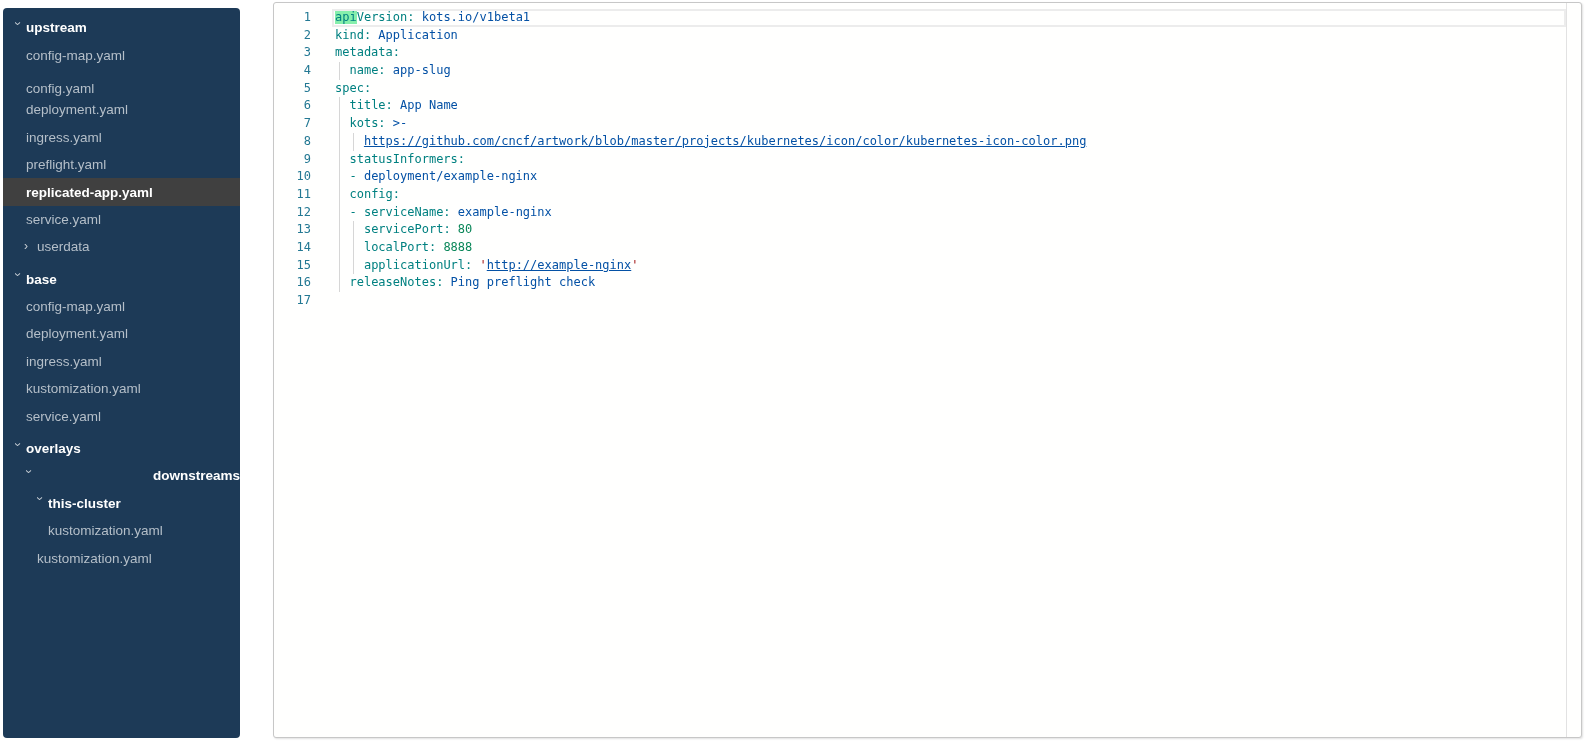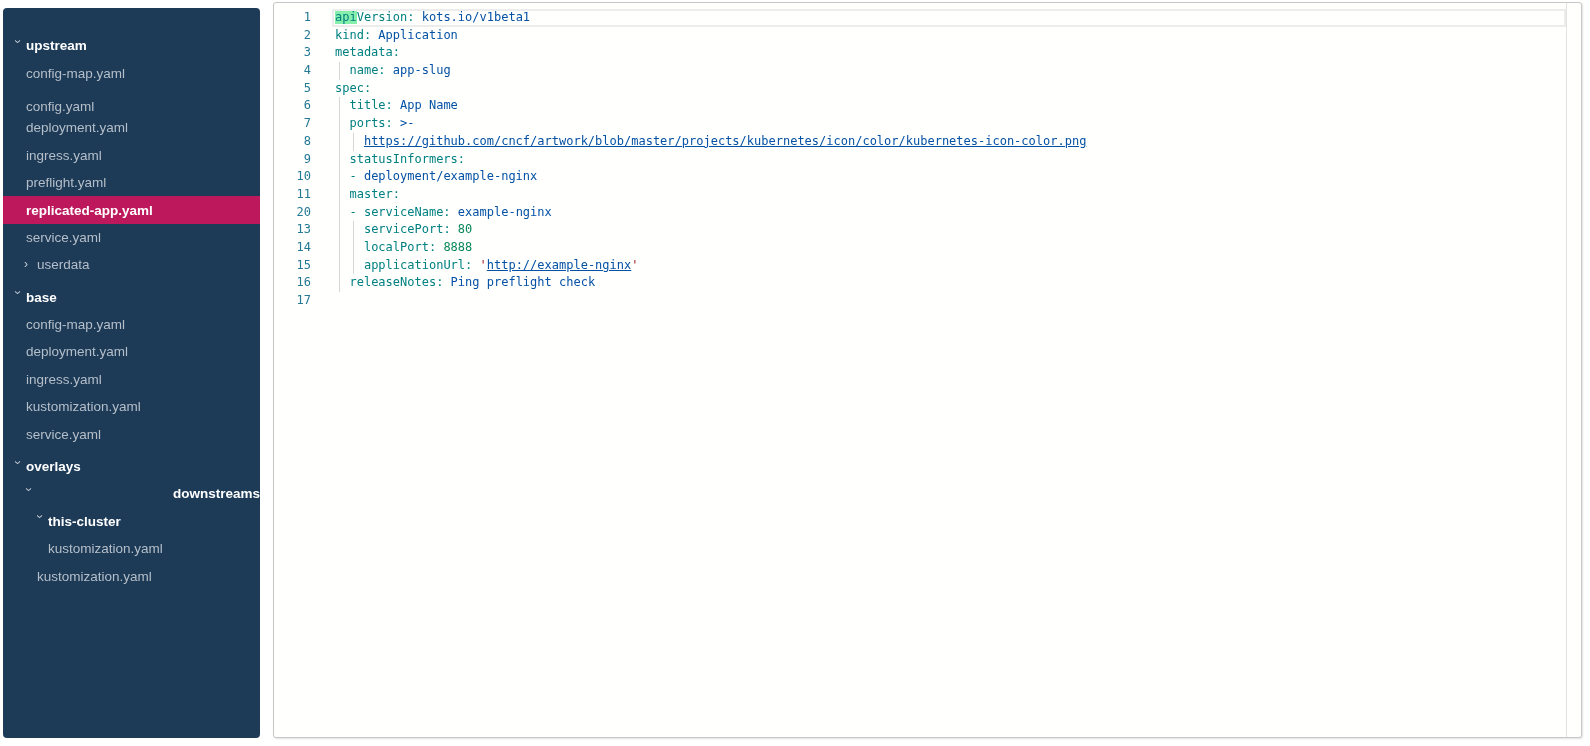--- a/index.html
+++ b/index.html
@@ -1,28 +1,28 @@
 <!DOCTYPE html>
 <html><head>
 <meta charset="utf-8">
 <style>
   * { margin:0; padding:0; box-sizing:border-box; }
   html,body { width:1590px; height:746px; background:#ffffff; overflow:hidden;
               font-family:"Liberation Sans", sans-serif; }
 
   
   .sidebar {
-    position:absolute; left:3px; top:8px; width:257px; height:730px;
-    background:#1d3a57; border-radius:4px; padding-top:24px; overflow:hidden;
+    position:absolute; left:3px; top:8px; width:237px; height:730px;
+    background:#1d3a57; border-radius:4px; padding-top:6px; overflow:hidden;
   }
   .tree-row {
     display:flex; align-items:center; height:27.4px; width:100%;
     font-size:13.5px; color:#b5bfc9; cursor:pointer; white-space:nowrap;
   }
-  .tree-row.selected { background:#be185d; }
+  .tree-row.selected { background:#404040; }
   .tree-row.selected .lbl { color:#ffffff; font-weight:700; }
   .tree-row.expanded .lbl { color:#ffffff; font-weight:700; }
   .tree-row .chev {
     width:13px; display:inline-block; font-size:12px; color:#c6cdd4;
     flex:0 0 13px; text-align:left; position:relative; top:-1px;
   }
   .tree-row .chev.rot { transform:rotate(90deg); top:0; left:-2px; }
   .tree-row .spacer { width:13px; flex:0 0 13px; }
   .gap-sm { margin-top:5px; }
   .gap-md { margin-top:10px; }
@@ -172,40 +172,40 @@
       <div class="cl-row">
         <span class="ln">5</span>
         <div class="cl-code"><span class="tk-key">spec:</span></div>
       </div>
       <div class="cl-row">
         <span class="ln">6</span>
         <div class="cl-code"><span class="guide" style="left: 4px;"></span><span class="tk-plain">  </span><span class="tk-key">title:</span><span class="tk-plain"> </span><span class="tk-value">App Name</span></div>
       </div>
       <div class="cl-row">
         <span class="ln">7</span>
-        <div class="cl-code"><span class="guide" style="left: 4px;"></span><span class="tk-plain">  </span><span class="tk-key">ports:</span><span class="tk-plain"> </span><span class="tk-value">&gt;-</span></div>
+        <div class="cl-code"><span class="guide" style="left: 4px;"></span><span class="tk-plain">  </span><span class="tk-key">kots:</span><span class="tk-plain"> </span><span class="tk-value">&gt;-</span></div>
       </div>
       <div class="cl-row">
         <span class="ln">8</span>
         <div class="cl-code"><span class="guide" style="left: 4px;"></span><span class="guide" style="left: 18.4px;"></span><span class="tk-plain">    </span><span class="tk-link">https://github.com/cncf/artwork/blob/master/projects/kubernetes/icon/color/kubernetes-icon-color.png</span></div>
       </div>
       <div class="cl-row">
         <span class="ln">9</span>
         <div class="cl-code"><span class="guide" style="left: 4px;"></span><span class="tk-plain">  </span><span class="tk-key">statusInformers:</span></div>
       </div>
       <div class="cl-row">
         <span class="ln">10</span>
         <div class="cl-code"><span class="guide" style="left: 4px;"></span><span class="tk-plain">  </span><span class="tk-key">- </span><span class="tk-value">deployment/example-nginx</span></div>
       </div>
       <div class="cl-row">
         <span class="ln">11</span>
-        <div class="cl-code"><span class="guide" style="left: 4px;"></span><span class="tk-plain">  </span><span class="tk-key">master:</span></div>
-      </div>
-      <div class="cl-row">
-        <span class="ln">20</span>
+        <div class="cl-code"><span class="guide" style="left: 4px;"></span><span class="tk-plain">  </span><span class="tk-key">config:</span></div>
+      </div>
+      <div class="cl-row">
+        <span class="ln">12</span>
         <div class="cl-code"><span class="guide" style="left: 4px;"></span><span class="tk-plain">  </span><span class="tk-key">- serviceName:</span><span class="tk-plain"> </span><span class="tk-value">example-nginx</span></div>
       </div>
       <div class="cl-row">
         <span class="ln">13</span>
         <div class="cl-code"><span class="guide" style="left: 4px;"></span><span class="guide" style="left: 18.4px;"></span><span class="tk-plain">    </span><span class="tk-key">servicePort:</span><span class="tk-plain"> </span><span class="tk-num">80</span></div>
       </div>
       <div class="cl-row">
         <span class="ln">14</span>
         <div class="cl-code"><span class="guide" style="left: 4px;"></span><span class="guide" style="left: 18.4px;"></span><span class="tk-plain">    </span><span class="tk-key">localPort:</span><span class="tk-plain"> </span><span class="tk-num">8888</span></div>
       </div>

